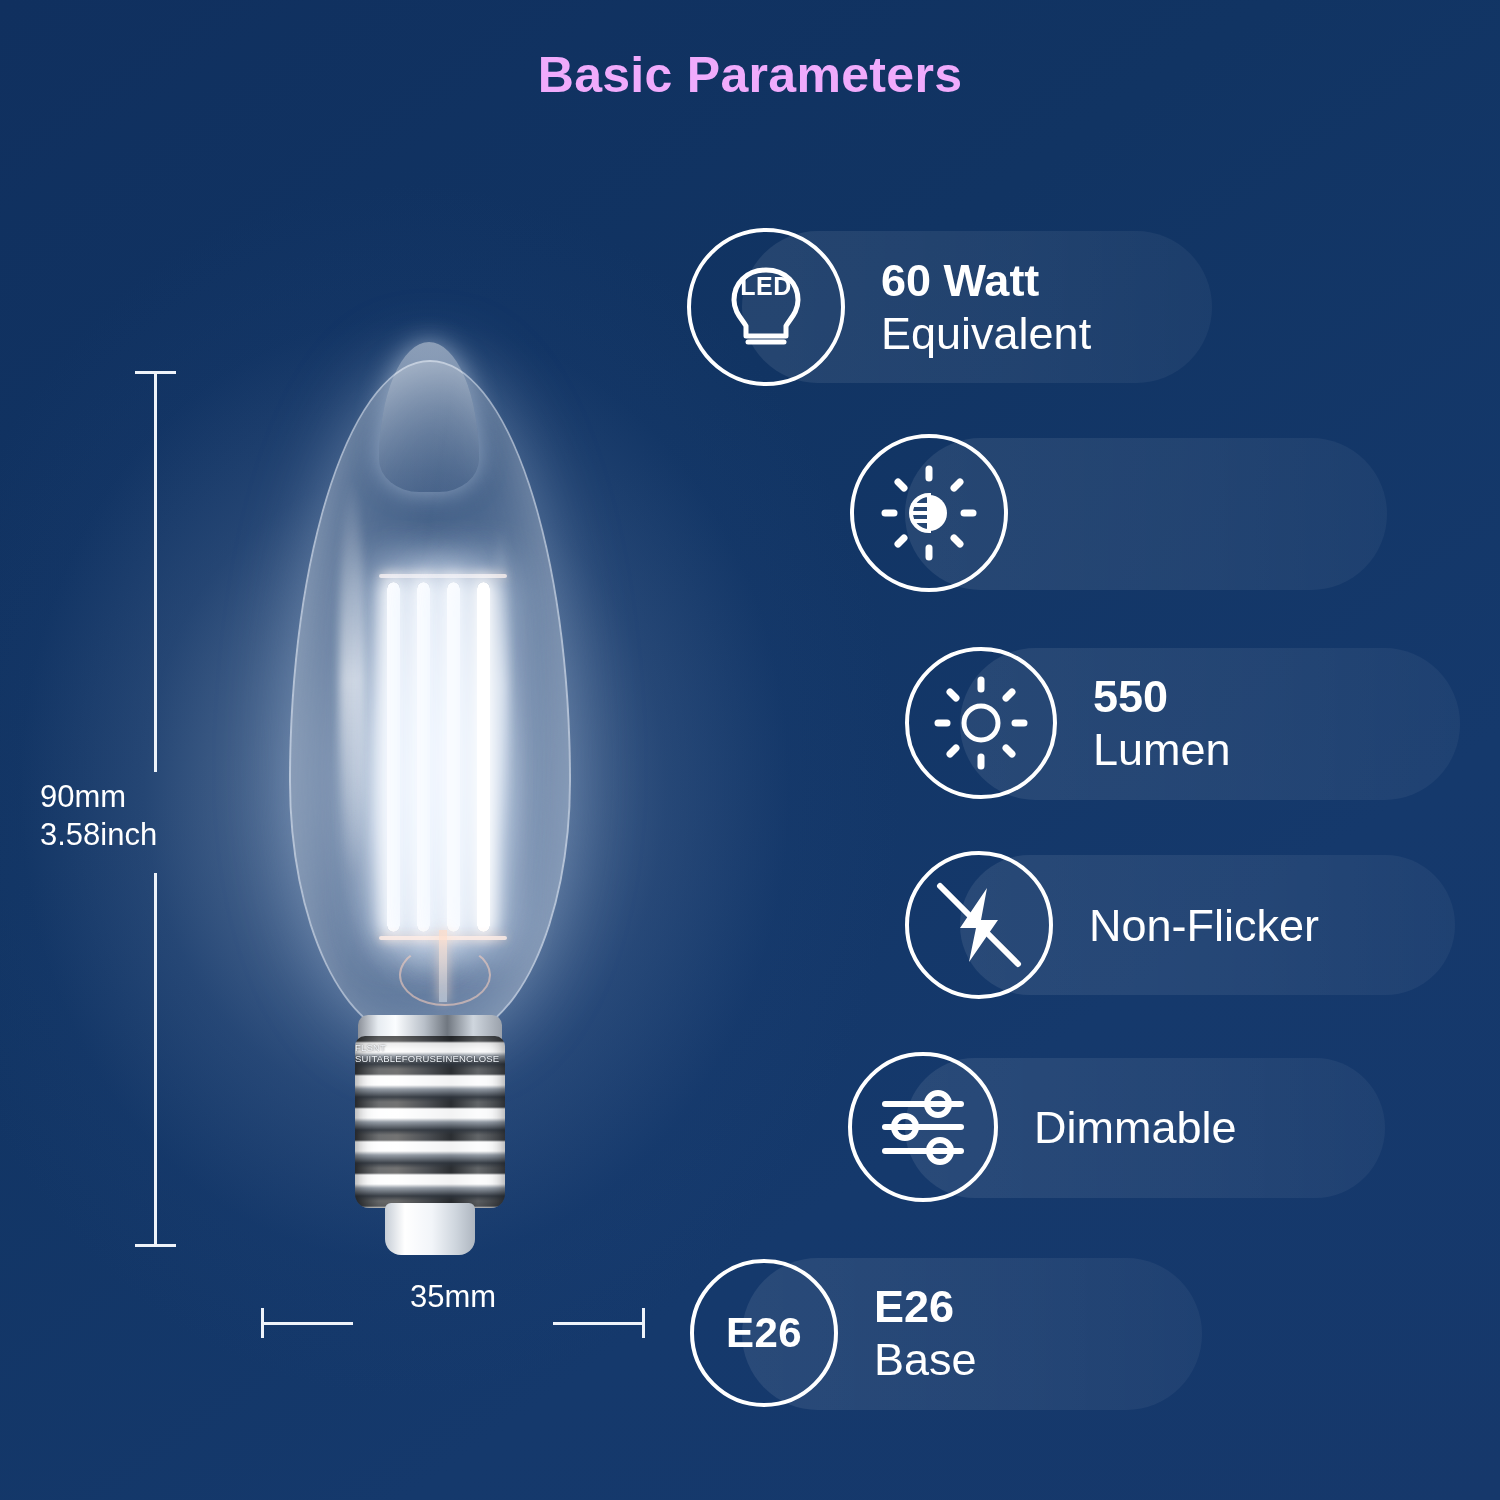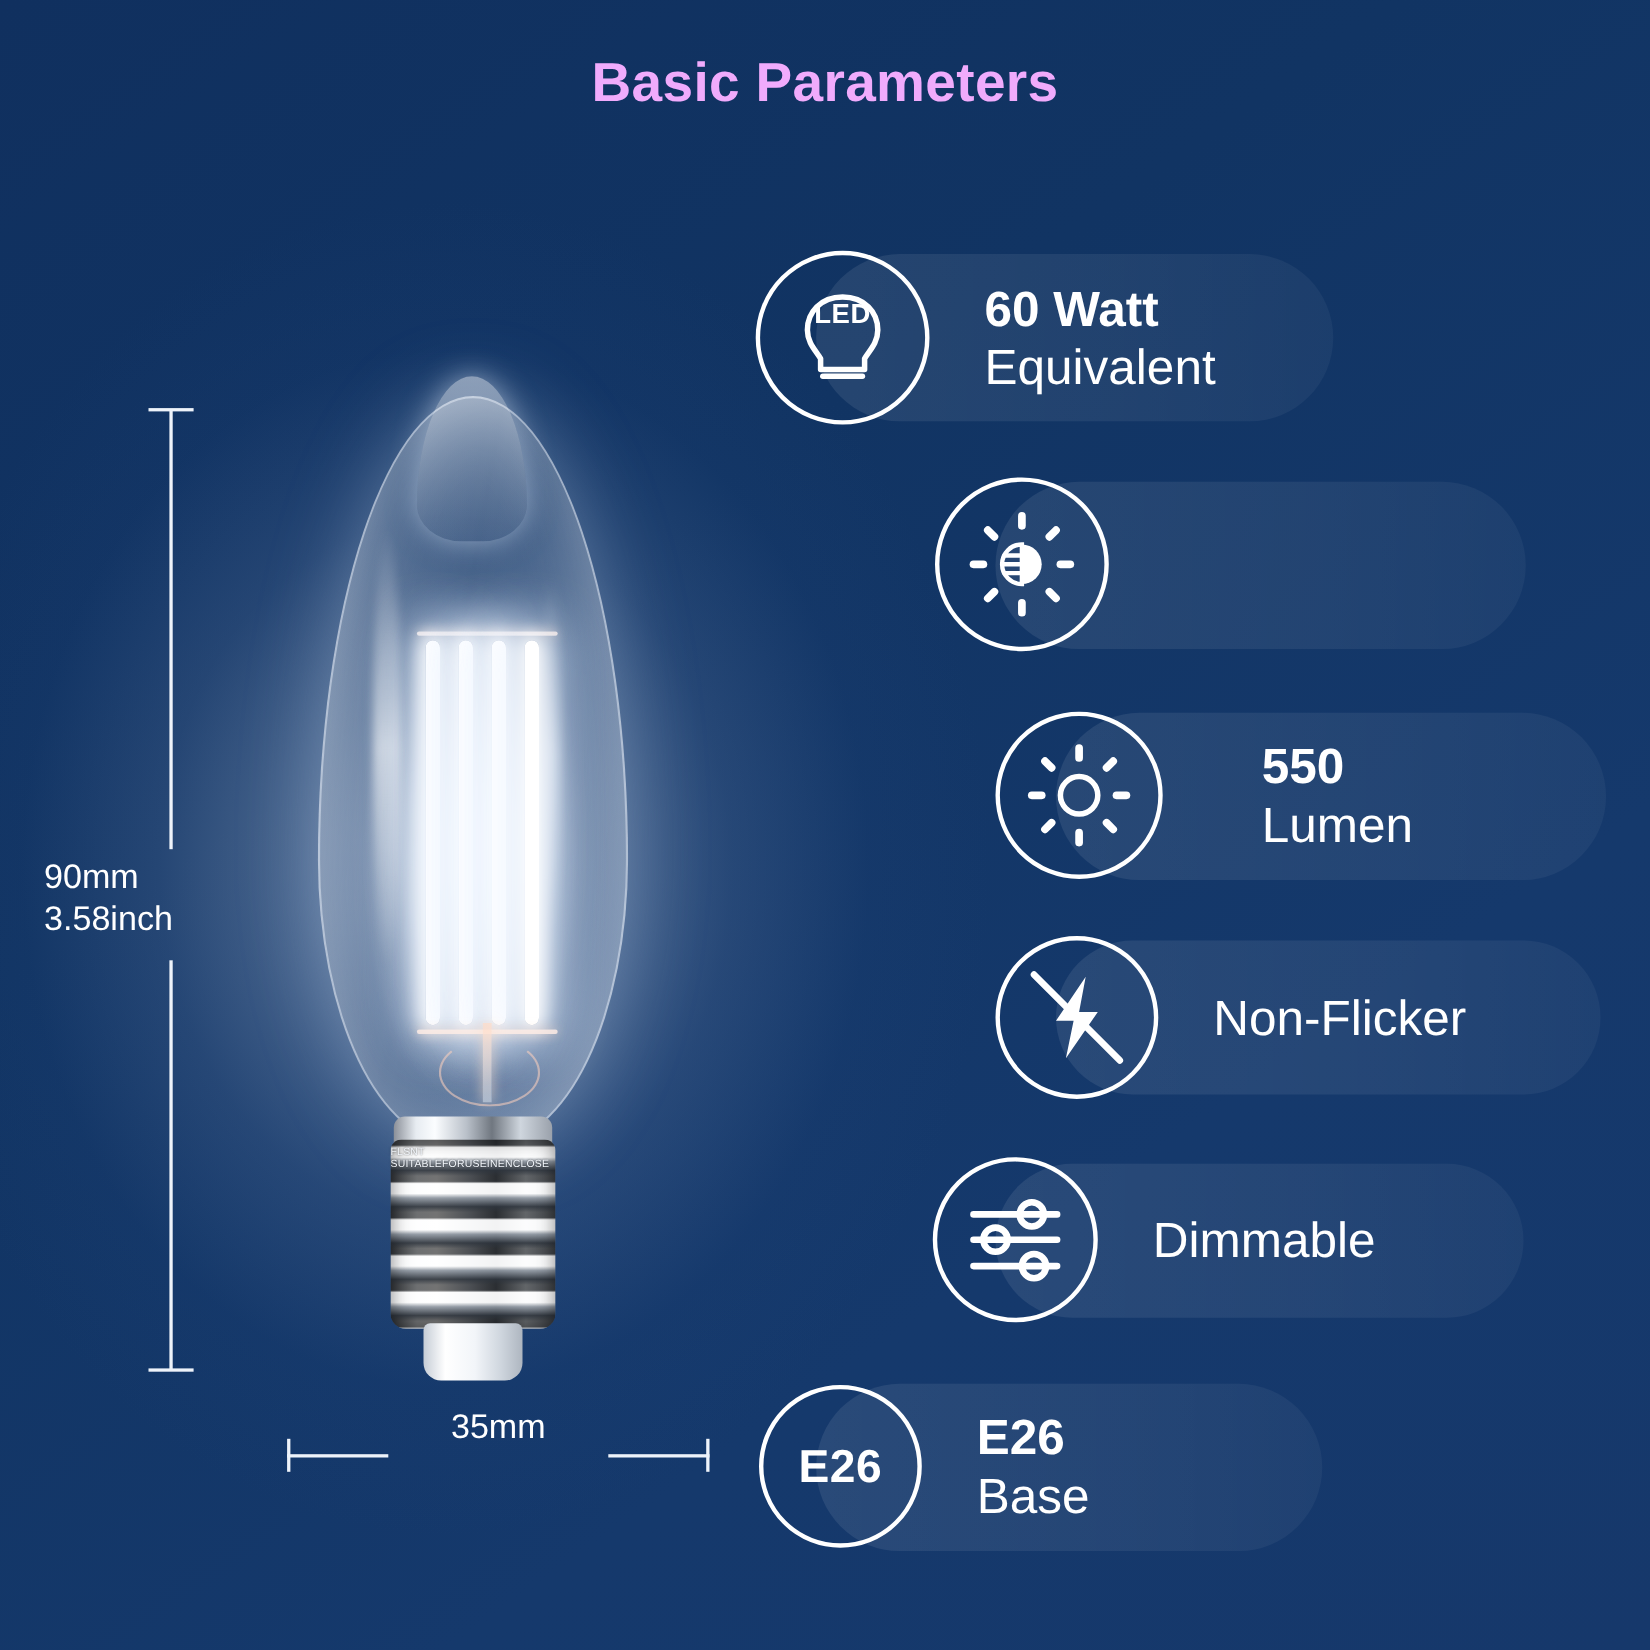--- a/index.html
+++ b/index.html
@@ -231,21 +231,21 @@
     align-items:center;
     justify-content:center;
     z-index:2;
   }
   .icon-circle svg { display:block; }
   .icon-text {
     color:#ffffff;
     font-weight:bold;
     letter-spacing:0.5px;
   }
-  .feat-text { margin-left:50px; color:#ffffff; z-index:2; }
+  .feat-text { margin-left:36px; color:#ffffff; z-index:2; }
   .feat-text .big { font-size:45px; font-weight:bold; line-height:53px; display:block; }
   .feat-text .sub { font-size:45px; font-weight:normal; line-height:53px; display:block; }
   .feat-text .single { font-size:45px; font-weight:normal; line-height:53px; display:block; }
 </style>
 </head>
 <body>
 
 <div id="bg"></div>
 
 <div id="title">Basic Parameters</div>
@@ -325,21 +325,21 @@
           <line x1="25" y1="25" x2="31" y2="31"></line>
           <line x1="81" y1="81" x2="87" y2="87"></line>
           <line x1="25" y1="87" x2="31" y2="81"></line>
           <line x1="81" y1="31" x2="87" y2="25"></line>
         </g>
       </svg>
     </div>
   </div>
 
   <div class="pill" style="left:960px; top:648px; width:500px; height:152px;"></div>
-  <div class="feature" style="left:905px; top:640px; height:166px;gap:40px;">
+  <div class="feature" style="left:905px; top:640px; height:166px;">
     <div class="icon-circle" style="width:152px; height:152px;">
       <svg width="108" height="108" viewBox="0 0 108 108" aria-hidden="true">
         <circle cx="54" cy="54" r="17" fill="none" stroke="#ffffff" stroke-width="5"></circle>
         <g stroke="#ffffff" stroke-width="7" stroke-linecap="round">
           <line x1="54" y1="11" x2="54" y2="20"></line>
           <line x1="54" y1="88" x2="54" y2="97"></line>
           <line x1="11" y1="54" x2="20" y2="54"></line>
           <line x1="88" y1="54" x2="97" y2="54"></line>
           <line x1="23" y1="23" x2="29" y2="29"></line>
           <line x1="79" y1="79" x2="85" y2="85"></line>

